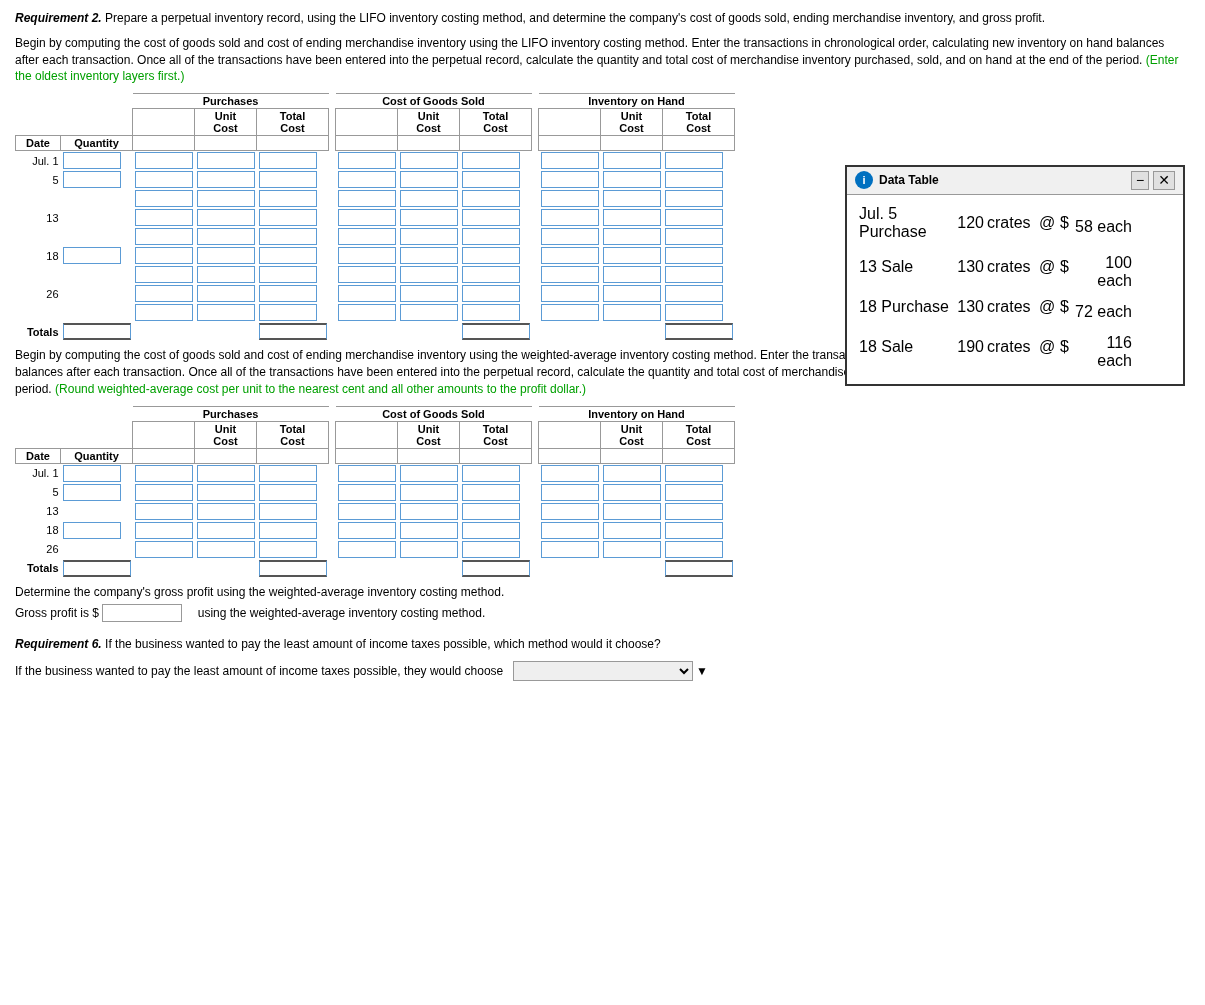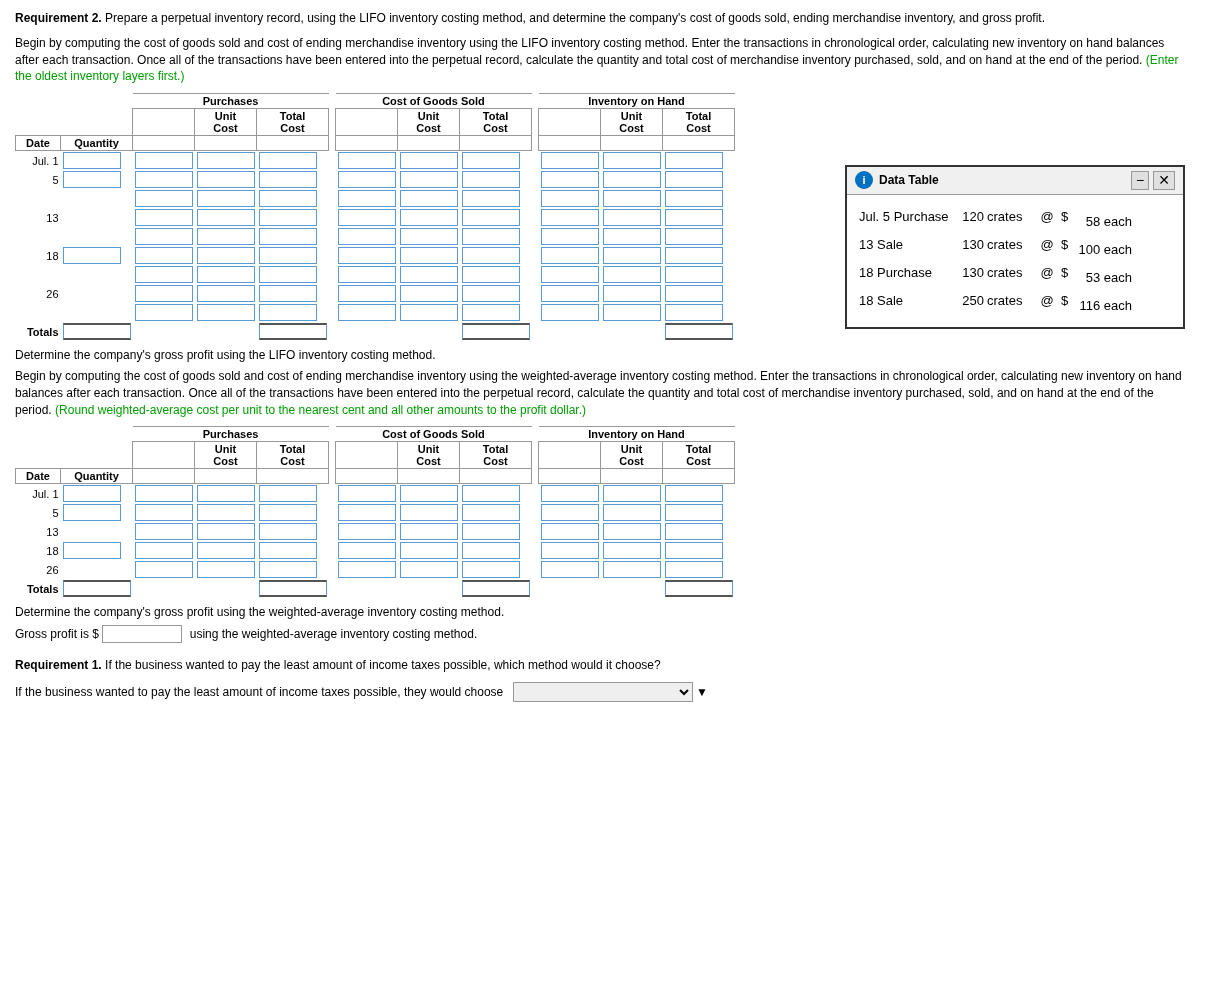--- a/index.html
+++ b/index.html
@@ -4,21 +4,21 @@
   <style>
     * { box-sizing: border-box; margin: 0; padding: 0; }
     body {
       font-family: Arial, sans-serif;
       font-size: 12px;
       background: #fff;
       color: #000;
       padding: 10px 15px;
       width: 1205px;
     }
-    .req-title { font-weight: bold; }
+    .req-title { font-weight: bold; font-style: italic; }
     p { margin-bottom: 8px; line-height: 1.4; }
     .green-text { color: #00a000; }
 
     
     .data-table-popup {
       position: absolute;
       top: 155px;
       right: 5px;
       width: 340px;
       border: 2px solid #333;
@@ -60,21 +60,21 @@
       background: #e0e0e0;
       line-height: 1.2;
     }
     .data-table-body {
       padding: 10px 12px;
     }
     .data-table-row {
       display: flex;
       align-items: center;
       margin-bottom: 4px;
-      font-size: 13px;
+      font-size: 16px;
     }
     .data-table-row .row-label {
       width: 90px;
       font-weight: normal;
     }
     .data-table-row .row-qty {
       width: 35px;
       text-align: right;
     }
     .data-table-row .row-unit {
@@ -212,25 +212,25 @@
         <span class="row-at">@</span>
         <span class="row-dollar">$</span>
         <span class="row-price">100 each</span>
       </div>
       <div class="data-table-row">
         <span class="row-label">18 Purchase</span>
         <span class="row-qty">130</span>
         <span class="row-unit">crates</span>
         <span class="row-at">@</span>
         <span class="row-dollar">$</span>
-        <span class="row-price">53 each</span>
+        <span class="row-price">72 each</span>
       </div>
       <div class="data-table-row">
         <span class="row-label">18 Sale</span>
-        <span class="row-qty">250</span>
+        <span class="row-qty">190</span>
         <span class="row-unit">crates</span>
         <span class="row-at">@</span>
         <span class="row-dollar">$</span>
         <span class="row-price">116 each</span>
       </div>
     </div>
   </div>
 
   <p>
     <span class="req-title">Requirement 2.</span>
@@ -442,21 +442,20 @@
           <td class="totals-cell"><input style=""></td>
           <td style="border:none;"></td>
           <td style="border:none;"></td>
           <td style="border:none;"></td>
           <td class="totals-cell"><input style=""></td>
         </tr>
       </tbody>
     </table>
   </div>
 
-  <p style="margin-bottom:4px;">Determine the company's gross profit using the LIFO inventory costing method.</p>
 
   <p>
     <span>Begin by computing the cost of goods sold and cost of ending merchandise inventory using the weighted-average inventory costing method. Enter the transactions in chronological order, calculating new inventory on hand balances after each transaction. Once all of the transactions have been entered into the perpetual record, calculate the quantity and total cost of merchandise inventory purchased, sold, and on hand at the end of the period.</span>
     <span class="green-text">(Round weighted-average cost per unit to the nearest cent and all other amounts to the profit dollar.)</span>
   </p>
 
   <div>
     <table class="main-table" style="width:720px;">
       <thead>
         <tr>
@@ -592,25 +591,25 @@
           <td class="totals-cell"><input style=""></td>
         </tr>
       </tbody>
     </table>
   </div>
 
   <p style="margin-bottom:4px;">Determine the company's gross profit using the weighted-average inventory costing method.</p>
   <div class="gross-profit-line" style="margin-bottom:14px;">
     <span>Gross profit is $</span>
     <input type="text" style="width: 80px; border: 1px solid rgb(153, 153, 153); height: 18px; font-size: 12px;">
-    <span style="margin-left:4px;">using the weighted-average inventory costing method.</span>
+    <span style="margin-left:12px;">using the weighted-average inventory costing method.</span>
   </div>
 
   <p>
-    <span class="req-title">Requirement 1.</span>
+    <span class="req-title">Requirement 6.</span>
     <span>If the business wanted to pay the least amount of income taxes possible, which method would it choose?</span>
   </p>
   <div class="req4-line">
     <span>If the business wanted to pay the least amount of income taxes possible, they would choose</span>
     <select style="margin-left:6px;font-size:12px;border:1px solid #999;padding:1px 2px;width:180px;">
       <option value=""></option>
       <option value="FIFO">FIFO</option>
       <option value="LIFO">LIFO</option>
       <option value="Weighted-Average">Weighted-Average</option>
     </select>

